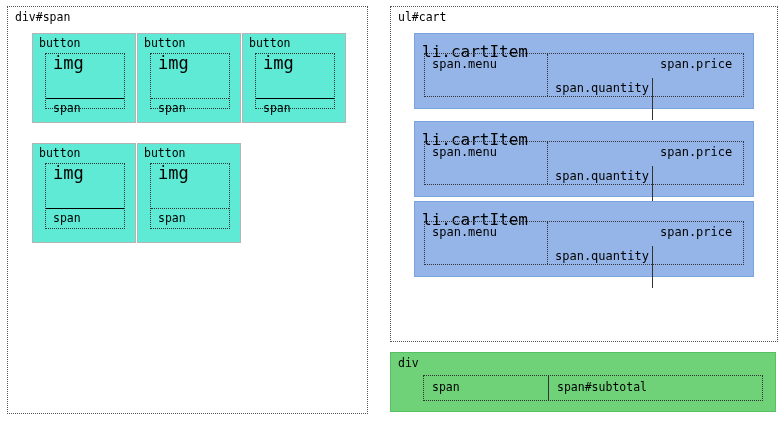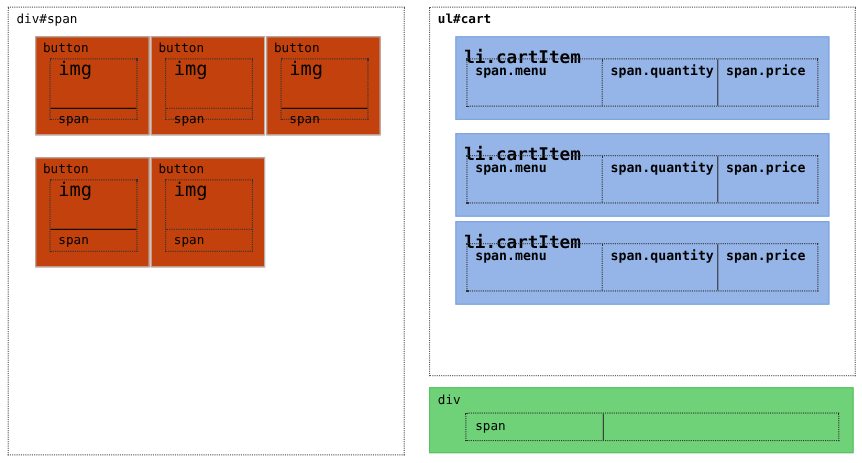--- a/index.html
+++ b/index.html
@@ -37,21 +37,21 @@
   
   #menu-panel {
     left: 7px;
     top: 6px;
     width: 361px;
     height: 408px;
   }
 
   .menu-button {
     position: absolute;
-    background: #c2410c;
+    background: #5eead4;
     box-sizing: border-box;
     border: 1px solid #b4b4b4;
   }
   .menu-button .btn-label {
     position: absolute;
     left: 6px;
     top: 3px;
     font-size: 11.5px;
     line-height: 13px;
     white-space: nowrap;
@@ -101,21 +101,20 @@
     line-height: 13px;
     white-space: nowrap;
   }
 
   
   #cart-panel {
     left: 390px;
     top: 6px;
     width: 388px;
     height: 336px;
-    font-weight: bold;
   }
 
   .cart-item {
     position: absolute;
     left: 23px;
     width: 340px;
     height: 76px;
     background: #95b5e8;
     border: 1px solid #7ba3e0;
     box-sizing: border-box;
@@ -145,21 +144,21 @@
   }
   .cart-cell .cell-text {
     position: absolute;
     left: 7px;
     top: 4px;
     font-size: 12px;
     line-height: 13px;
     white-space: nowrap;
   }
   .cart-cell.c-menu { width: 123px; border-right: 1px dotted #333333; }
-  .cart-cell.c-qty { width: 105px; border-right: 1px solid #333333; }
+  .cart-cell.c-qty { width: 105px; border-right: 1px solid #333333; margin-top: 24px; }
   .cart-cell.c-price { flex: 1 1 auto; }
 
   
   #total-panel {
     position: absolute;
     left: 390px;
     top: 352px;
     width: 386px;
     height: 60px;
     background: #6fd278;
@@ -311,14 +310,17 @@
     </div>
   </div>
 </div>
 
 <div id="total-panel">
   <span class="panel-label">div</span>
   <div class="total-row">
     <div class="total-cell t-label">
       <span class="cell-text">span</span>
     </div>
+    <div class="total-cell t-value">
+      <span class="cell-text">span#subtotal</span>
+    </div>
   </div>
 </div>
 
 </body></html>

